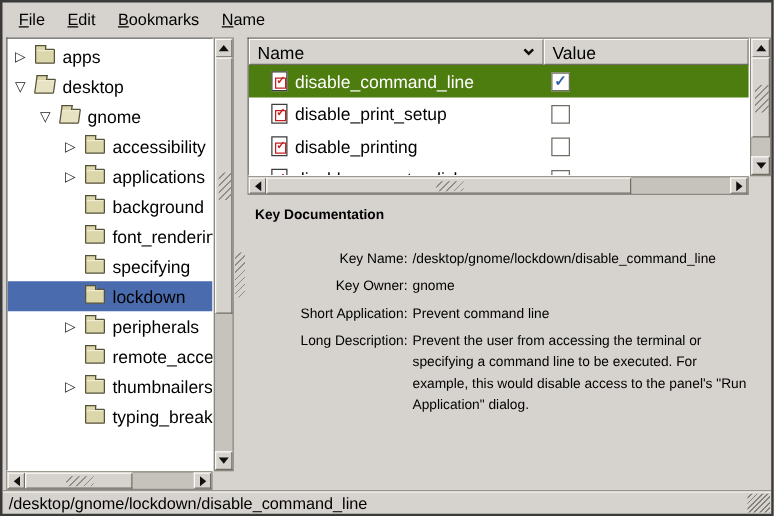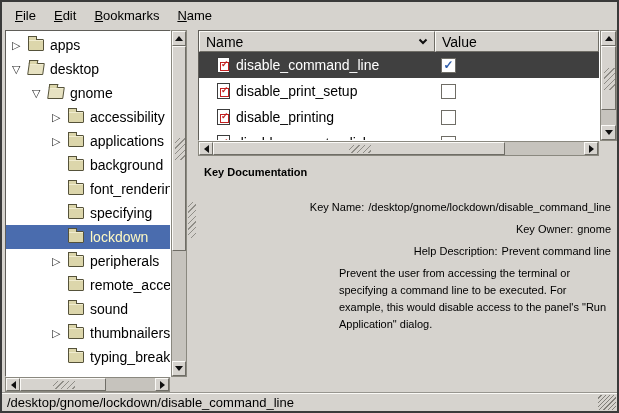--- a/index.html
+++ b/index.html
@@ -24,21 +24,21 @@
   
   .left-pane{ width:182px; flex:0 0 auto; display:flex; flex-direction:column; }
   .tree-zone{ flex:1 1 auto; display:flex; min-height:0; }
   .treeview{
     flex:1 1 auto; background:#fff; overflow:hidden;
     border:1px solid; border-color:#5f5d58 #fff #fff #5f5d58;
     padding-top:2px;
   }
   .trow{ height:24px; display:flex; align-items:center; font-size:14px; white-space:nowrap; }
   .trow.lvl0{ padding-left:6px; } .trow.lvl1{ padding-left:26px; } .trow.lvl2{ padding-left:46px; }
-  .trow.selected{ background:#4a6cae; color:#fef9c3; }
+  .trow.selected{ background:#4a6cae; color:#000000; }
   .exp{ width:16px; font-size:11px; color:#222; flex:0 0 auto; text-align:left; }
   .trow.selected .exp{ color:#fff; }
   .folder{ width:16px; height:12px; background:#dcd6ab; border:1px solid #55523a;
            border-radius:1px; position:relative; flex:0 0 auto; margin-right:5px;
            box-shadow:inset 0 1px 0 #f0ecd0; }
   .folder::before{ content:""; position:absolute; top:-4px; left:-1px; width:7px; height:3px;
            background:#dcd6ab; border:1px solid #55523a; border-bottom:none; }
   .folder.open{ background:#e7e2c2; transform:skewX(-8deg); }
   .tlabel{ padding-left:1px; }
 
@@ -71,35 +71,35 @@
   .listview{ flex:1 1 auto; background:#fff; overflow:hidden;
              border:1px solid; border-color:#5f5d58 #fff #fff #5f5d58;
              display:flex; flex-direction:column; }
   .lheader{ height:21px; display:flex; flex:0 0 auto; background:#d6d3ce; font-size:14px; }
   .hcell{ border:1px solid; border-color:#fbfaf7 #6f6d66 #6f6d66 #fbfaf7;
           display:flex; align-items:center; padding:0 6px; }
   .hcell.name{ width:236px; flex:0 0 auto; }
   .hcell.value{ flex:1 1 auto; }
   .sort-ind{ margin-left:auto; display:flex; align-items:center; }
   .lrow{ height:26px; display:flex; align-items:center; font-size:14px; flex:0 0 auto; }
-  .lrow.selected{ background:#404040; color:#fff; }
+  .lrow.selected{ background:#4d7c0f; color:#fff; }
   .ncell{ width:236px; flex:0 0 auto; display:flex; align-items:center; padding-left:18px; }
   .vcell{ flex:1 1 auto; padding-left:6px; }
   .keyicon{ width:13px; height:16px; background:#fff; border:1px solid #3c3c3c; position:relative;
             flex:0 0 auto; margin-right:6px; }
   .keyicon::before{ content:""; position:absolute; left:2px; top:4px; width:7px; height:7px; border:1px solid #c22020; }
   .keyicon::after{ content:"\2713"; position:absolute; left:3px; top:1px; color:#c22020; font-size:9px; font-weight:bold; }
   .cbox{ width:15px; height:15px; background:#fff; border:1px solid #6f6d66;
          display:flex; align-items:center; justify-content:center;
          font-size:12px; font-weight:bold; color:#2d5caa; line-height:1; }
 
   
   .docs{ flex:1 1 auto; padding:10px 6px 0 6px; font-size:11px; overflow:hidden; }
   .docs-title{ font-weight:bold; margin-bottom:21px; }
-  .doc-field{ display:flex; margin-bottom:5px; line-height:17px;justify-content:flex-end; }
+  .doc-field{ display:flex; margin-bottom:5px; line-height:17px; }
   .doc-label{ width:122px; flex:0 0 auto; text-align:right; }
   .doc-value{ padding-left:4px; max-width:276px; }
 
   
   .statusbar{ height:19px; flex:0 0 auto; border-top:1px solid #97958f;
               box-shadow:inset 0 1px 0 #fbfaf7; display:flex; align-items:center;
               padding-left:5px; font-size:13px; position:relative; }
   .resize-grip{ position:absolute; right:1px; bottom:1px; width:18px; height:15px;
               background:repeating-linear-gradient(135deg, rgba(0,0,0,0) 0px, rgba(0,0,0,0) 2px, #82807a 2px, #82807a 3px); }
 
@@ -170,25 +170,20 @@
           </div>
           <div class="trow lvl2">
             <span class="exp">▷</span>
             <span class="folder"></span>
             <span class="tlabel">peripherals</span>
           </div>
           <div class="trow lvl2">
             <span class="exp"></span>
             <span class="folder"></span>
             <span class="tlabel">remote_access</span>
-          </div>
-          <div class="trow lvl2">
-            <span class="exp"></span>
-            <span class="folder"></span>
-            <span class="tlabel">sound</span>
           </div>
           <div class="trow lvl2">
             <span class="exp">▷</span>
             <span class="folder"></span>
             <span class="tlabel">thumbnailers</span>
           </div>
           <div class="trow lvl2">
             <span class="exp"></span>
             <span class="folder"></span>
             <span class="tlabel">typing_break</span>
@@ -315,24 +310,25 @@
         <div class="docs-title">Key Documentation</div>
         <div class="doc-field">
           <span class="doc-label">Key Name:</span>
           <span class="doc-value">/desktop/gnome/lockdown/disable_command_line</span>
         </div>
         <div class="doc-field">
           <span class="doc-label">Key Owner:</span>
           <span class="doc-value">gnome</span>
         </div>
         <div class="doc-field">
-          <span class="doc-label">Help Description:</span>
+          <span class="doc-label">Short Application:</span>
           <span class="doc-value">Prevent command line</span>
         </div>
         <div class="doc-field">
+          <span class="doc-label">Long Description:</span>
           <span class="doc-value">Prevent the user from accessing the terminal or specifying a command line to be executed. For example, this would disable access to the panel's "Run Application" dialog.</span>
         </div>
       </div>
 
     </div>
   </div>
 
   <div class="statusbar">
     <span>/desktop/gnome/lockdown/disable_command_line</span>
     <span class="resize-grip"></span>

